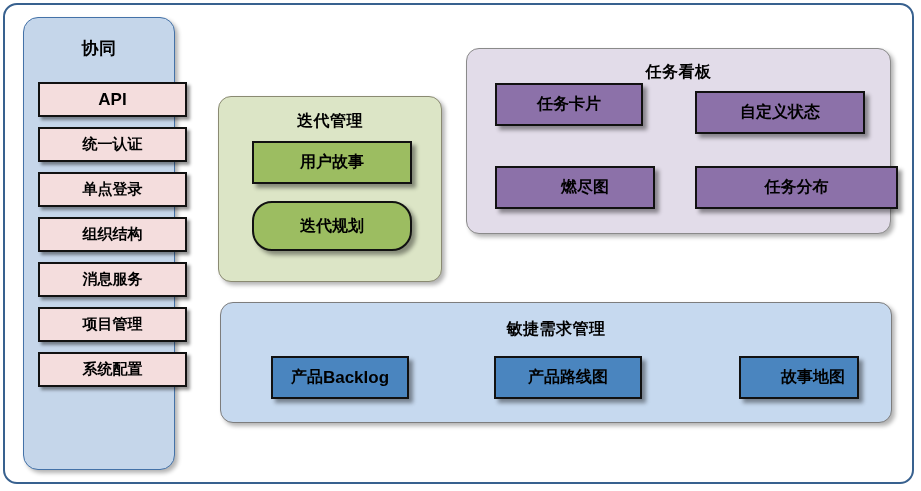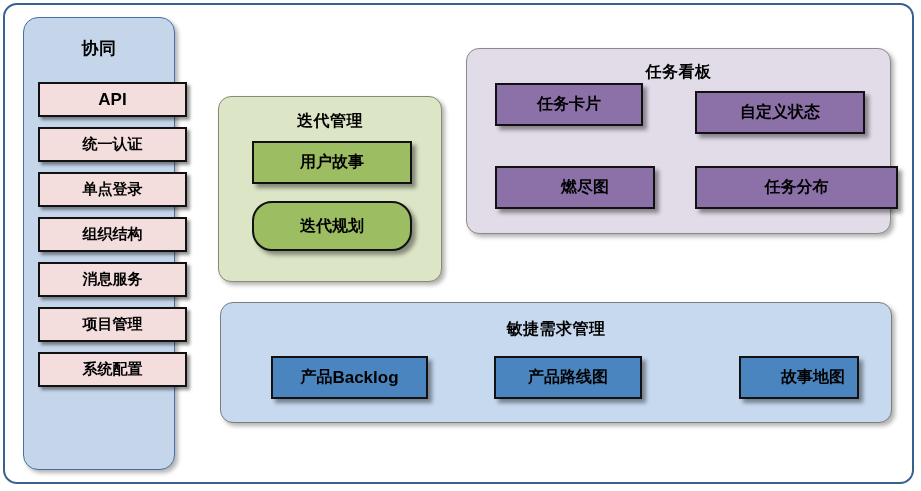--- a/index.html
+++ b/index.html
@@ -171,21 +171,21 @@
     display: flex;
     align-items: center;
     justify-content: center;
     font-size: 16px;
     font-weight: bold;
     font-family: "Liberation Serif", "DejaVu Serif", serif;
     color: #000000;
     top: 53px;
     height: 43px;
   }
-  .ab-1 { left: 50px;  width: 157px; }
+  .ab-1 { left: 50px;  width: 138px; }
   .ab-2 { left: 273px; width: 148px; }
   .ab-3 { left: 518px; width: 120px; padding-left: 28px; }
   .latin-bold {
     font-family: "Liberation Sans", "DejaVu Sans", sans-serif;
     font-weight: bold;
     font-size: 17px;
   }
 </style>
 </head>
 <body>

